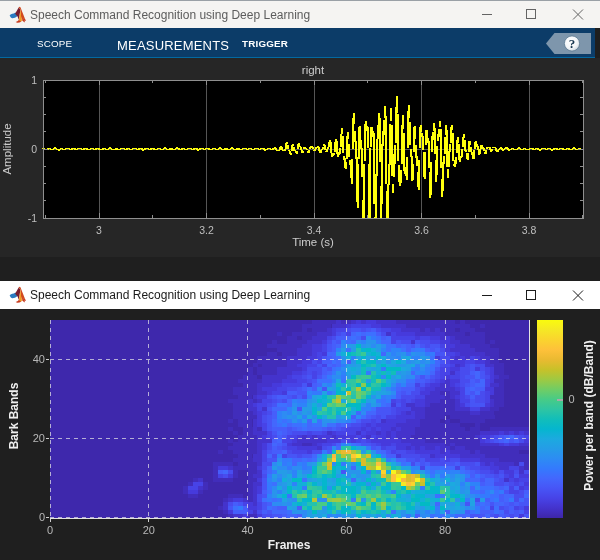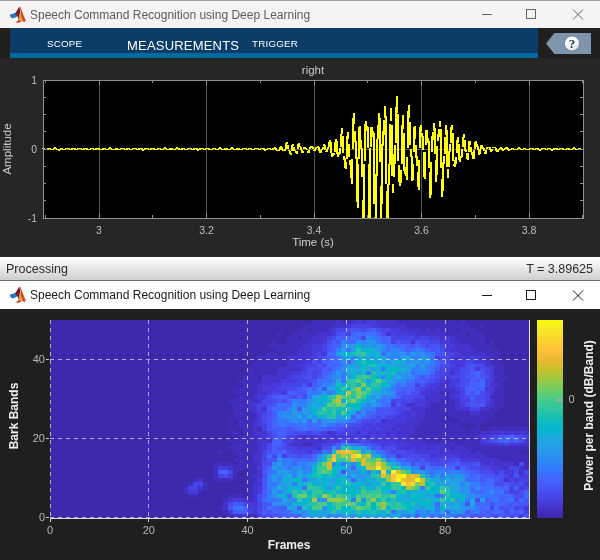--- a/index.html
+++ b/index.html
@@ -19,24 +19,24 @@
 <path d="M12.6 12.9 L15.0 10.9 L16.2 13.5 L14.8 13.0 L15.3 14.8 C14.2 14.3 13.3 13.7 12.6 12.9 Z" fill="#c8381b"></path>
 </svg>
     <div class="abs" style="left:30px;top:7px;font-size:12px;color:#5c5c5c">Speech Command Recognition using Deep Learning</div>
   </div>
   <svg style="position:absolute;left:475px;top:5px" width="120" height="18" viewBox="0 0 120 18" stroke="#646464" stroke-width="1" fill="none">
 <line x1="7" y1="9.5" x2="17" y2="9.5"></line>
 <rect x="51.5" y="4.5" width="9" height="9"></rect>
 <line x1="98" y1="4.5" x2="108" y2="14.5"></line>
 <line x1="108" y1="4.5" x2="98" y2="14.5"></line>
 </svg>
-  <div class="abs" style="left:10px;top:28px;width:528px;height:30px;background:#0c3c68;border-bottom:5px solid #0369a1">
+  <div class="abs" style="left:0;top:28px;width:595px;height:30px;background:#0c3c68;border-bottom:1px solid #0369a1">
     <div class="abs" style="left:37px;top:10px;font-size:9.8px;font-weight:400;color:#fff;letter-spacing:0.2px">SCOPE</div>
     <div class="abs" style="left:117px;top:10px;font-size:13px;font-weight:400;color:#fff;letter-spacing:0.2px">MEASUREMENTS</div>
-    <div class="abs" style="left:242px;top:10px;font-size:9.8px;font-weight:400;color:#fff;letter-spacing:0.2px">TRIGGER</div>
+    <div class="abs" style="left:242px;top:10px;font-size:9.8px;font-weight:700;color:#fff;letter-spacing:0.2px">TRIGGER</div>
   </div>
   <svg style="position:absolute;left:543px;top:32px" width="50" height="23" viewBox="0 0 50 23">
 <path d="M11.5 1 L48 1 L48 22 L11.5 22 L3 11.5 Z" fill="#7e96ac"></path>
 <defs>
         <radialGradient id="hq" cx="0.4" cy="0.35" r="0.75">
 <stop offset="0%" stop-color="#ffffff"></stop>
           <stop offset="60%" stop-color="#f2f5f8"></stop>
           <stop offset="100%" stop-color="#c5d0da"></stop>
 </radialGradient>
       </defs>
@@ -66,24 +66,20 @@
           <text x="314.0" y="234" text-anchor="middle">3.4</text>
           <text x="421.5" y="234" text-anchor="middle">3.6</text>
           <text x="529.0" y="234" text-anchor="middle">3.8</text>
 </g>
 <g fill="#cccccc" font-family="Liberation Sans, sans-serif" font-size="11.5px">
 <text x="313" y="74" text-anchor="middle">right</text>
 <text x="313" y="245.5" text-anchor="middle">Time (s)</text>
 <text x="11" y="149" text-anchor="middle" transform="rotate(-90 11 149)">Amplitude</text>
 </g>
 </svg>
-  </div>
-  <div class="abs" style="left:0;top:257px;width:600px;height:24px;background:linear-gradient(#fdfdfd,#cfcfcf);border-top:1px solid #ffffff;border-bottom:1px solid #6e6e6e">
-    <div class="abs" style="left:6px;top:4px;font-size:12.5px;color:#2b2b2b">Processing</div>
-    <div class="abs" style="right:7px;top:4px;font-size:12.5px;color:#2b2b2b">T = 3.89625</div>
   </div>
 </div>
 
 <div class="abs" style="left:0;top:281px;width:600px;height:279px">
   <div class="abs" style="left:0;top:0;width:600px;height:28px;background:#ffffff">
     <svg style="position:absolute;left:8px;top:5px" width="18" height="17" viewBox="0 0 16.2 15.3">
 <path transform="translate(0.3,-1.0)" d="M1.2 9.3 C2.9 7.9 4.2 8.4 6.4 6.9 L8.7 9.6 C7.2 10.8 6.0 11.9 4.6 11.7 C3.1 12.6 2.0 11.3 1.2 9.3 Z" fill="#2a7ac0"></path>
 <path d="M6.4 6.9 L9.6 1.3 L11.2 3.2 L9.8 12.6 L8.6 9.5 Z" fill="#791d2e"></path>
 <path d="M9.6 1.3 C10.1 0.4 10.7 0.4 11.2 1.2 L15.0 10.9 L12.6 12.9 C11.5 9.9 11.1 6.4 11.2 3.2 Z" fill="#d24a1e"></path>
 <path d="M9.8 12.6 L11.2 3.2 C11.4 6.9 11.8 10.1 12.6 12.9 L11.9 14.2 C11.0 14.0 10.4 13.5 9.8 12.6 Z" fill="#ef9b21"></path>

